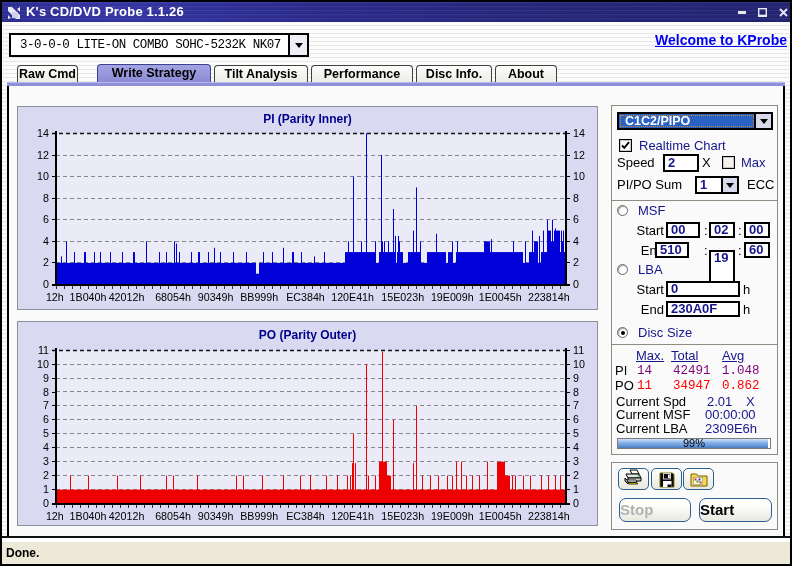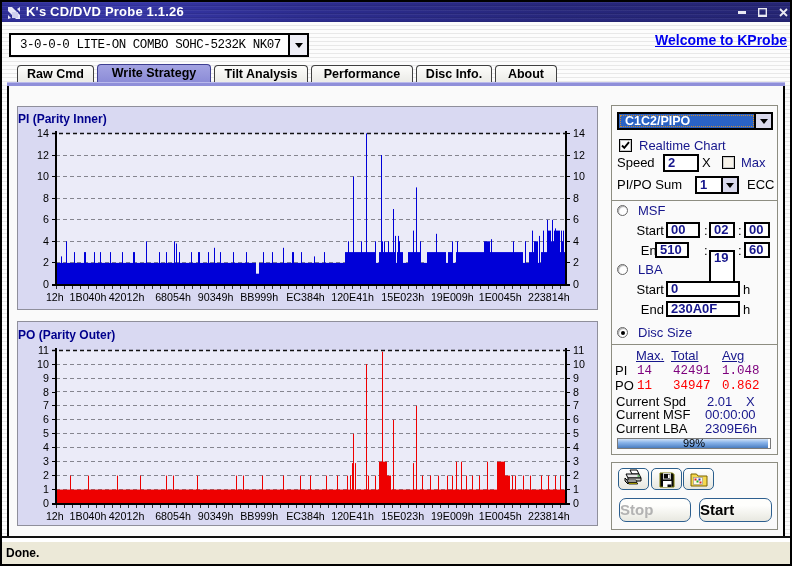--- a/index.html
+++ b/index.html
@@ -17,21 +17,21 @@
 .dna{width:0;height:0;border-left:4.5px solid transparent;border-right:4.5px solid transparent;border-top:5px solid #000;position:absolute;left:50%;top:50%;transform:translate(-50%,-38%)}
 #wel{position:absolute;right:3px;top:30px;color:#0000f0;font-size:14px;font-weight:bold;text-decoration:underline}
 .tab{position:absolute;top:63px;height:17px;border:1px solid #404040;border-bottom:none;
  border-radius:4px 4px 0 0;background:linear-gradient(180deg,#fdfdfb,#ebebe7);
  font-size:12.5px;font-weight:bold;color:#000;text-align:center;line-height:16px}
 .tab.sel{background:linear-gradient(180deg,#a3a3e2,#8c8cd7);border-color:#3f3f90;top:62px;height:18px;line-height:17px}
 #band{position:absolute;left:5px;top:80px;width:778px;height:4px;background:#8f8fd9;border-top:1px solid #b9b9ec}
 #page{position:absolute;left:5px;top:84px;width:778px;height:454px;background:#fafafa;
  border:2px solid #000;border-top:none}
 .cpanel{position:absolute;left:15px;width:581px;background:#d9d9f2;border:1px solid #8f8f9b}
-.ctitle{position:absolute;width:100%;text-align:left;color:#00008c;font-size:12px;font-weight:bold}
+.ctitle{position:absolute;width:100%;text-align:center;color:#00008c;font-size:12px;font-weight:bold}
 .gbox{position:absolute;border:1px solid #8d8d81;background:#fafafa}
 .nv{color:#16168c}
 .lab{position:absolute;font-size:13px;font-weight:normal;white-space:nowrap}
 .mval{position:absolute;font-family:"Liberation Mono",monospace;font-size:12.5px;font-weight:normal;white-space:nowrap}
 .inp{position:absolute;border:2px solid #000;background:#fff;font-size:13px;font-weight:bold;color:#16168c;padding-left:3px;white-space:nowrap;line-height:12px}
 .cb{position:absolute;width:13px;height:13px;border:1px solid #000;background:#fff;box-shadow:inset 0 0 0 1px #c8c8c8}
 .rad{position:absolute;width:11px;height:11px;border-radius:50%;border:1px solid #666;background:#fff;box-shadow:inset 1px 1px 1px #aaa}
 .rad.on::after{content:"";position:absolute;left:2.5px;top:2.5px;width:4px;height:4px;border-radius:50%;background:#000}
 .ddbtn{position:absolute;right:0;top:0;bottom:0;width:18px;border-left:2px solid #000;background:#d9d9ec}
 .ibtn{position:absolute;width:31px;height:22px;border:1.5px solid #2a5e8c;border-radius:5px;
@@ -63,21 +63,21 @@
  </div>
 
  <div id="drv">
       <span class="txt">3-0-0-0 LITE-ON COMBO SOHC-5232K NK07</span>
    <div class="btn">
         <div class="dna"></div>
       </div>
     </div>
  <div id="wel">Welcome to KProbe</div>
 
- <div class="tab" style="left:15px;width:77px">Raw Cmd</div>
+ <div class="tab" style="left:15px;width:61px">Raw Cmd</div>
  <div class="tab sel" style="left:95px;width:114px">Write Strategy</div>
  <div class="tab" style="left:212px;width:94px">Tilt Analysis</div>
  <div class="tab" style="left:309px;width:102px">Performance</div>
  <div class="tab" style="left:414px;width:76px">Disc Info.</div>
  <div class="tab" style="left:493px;width:62px">About</div>
  <div id="band"></div>
  <div id="page"></div>
 
  <div class="cpanel" style="top:104px;height:204px">
       <span class="ctitle" style="top:5px">PI (Parity Inner)</span>

